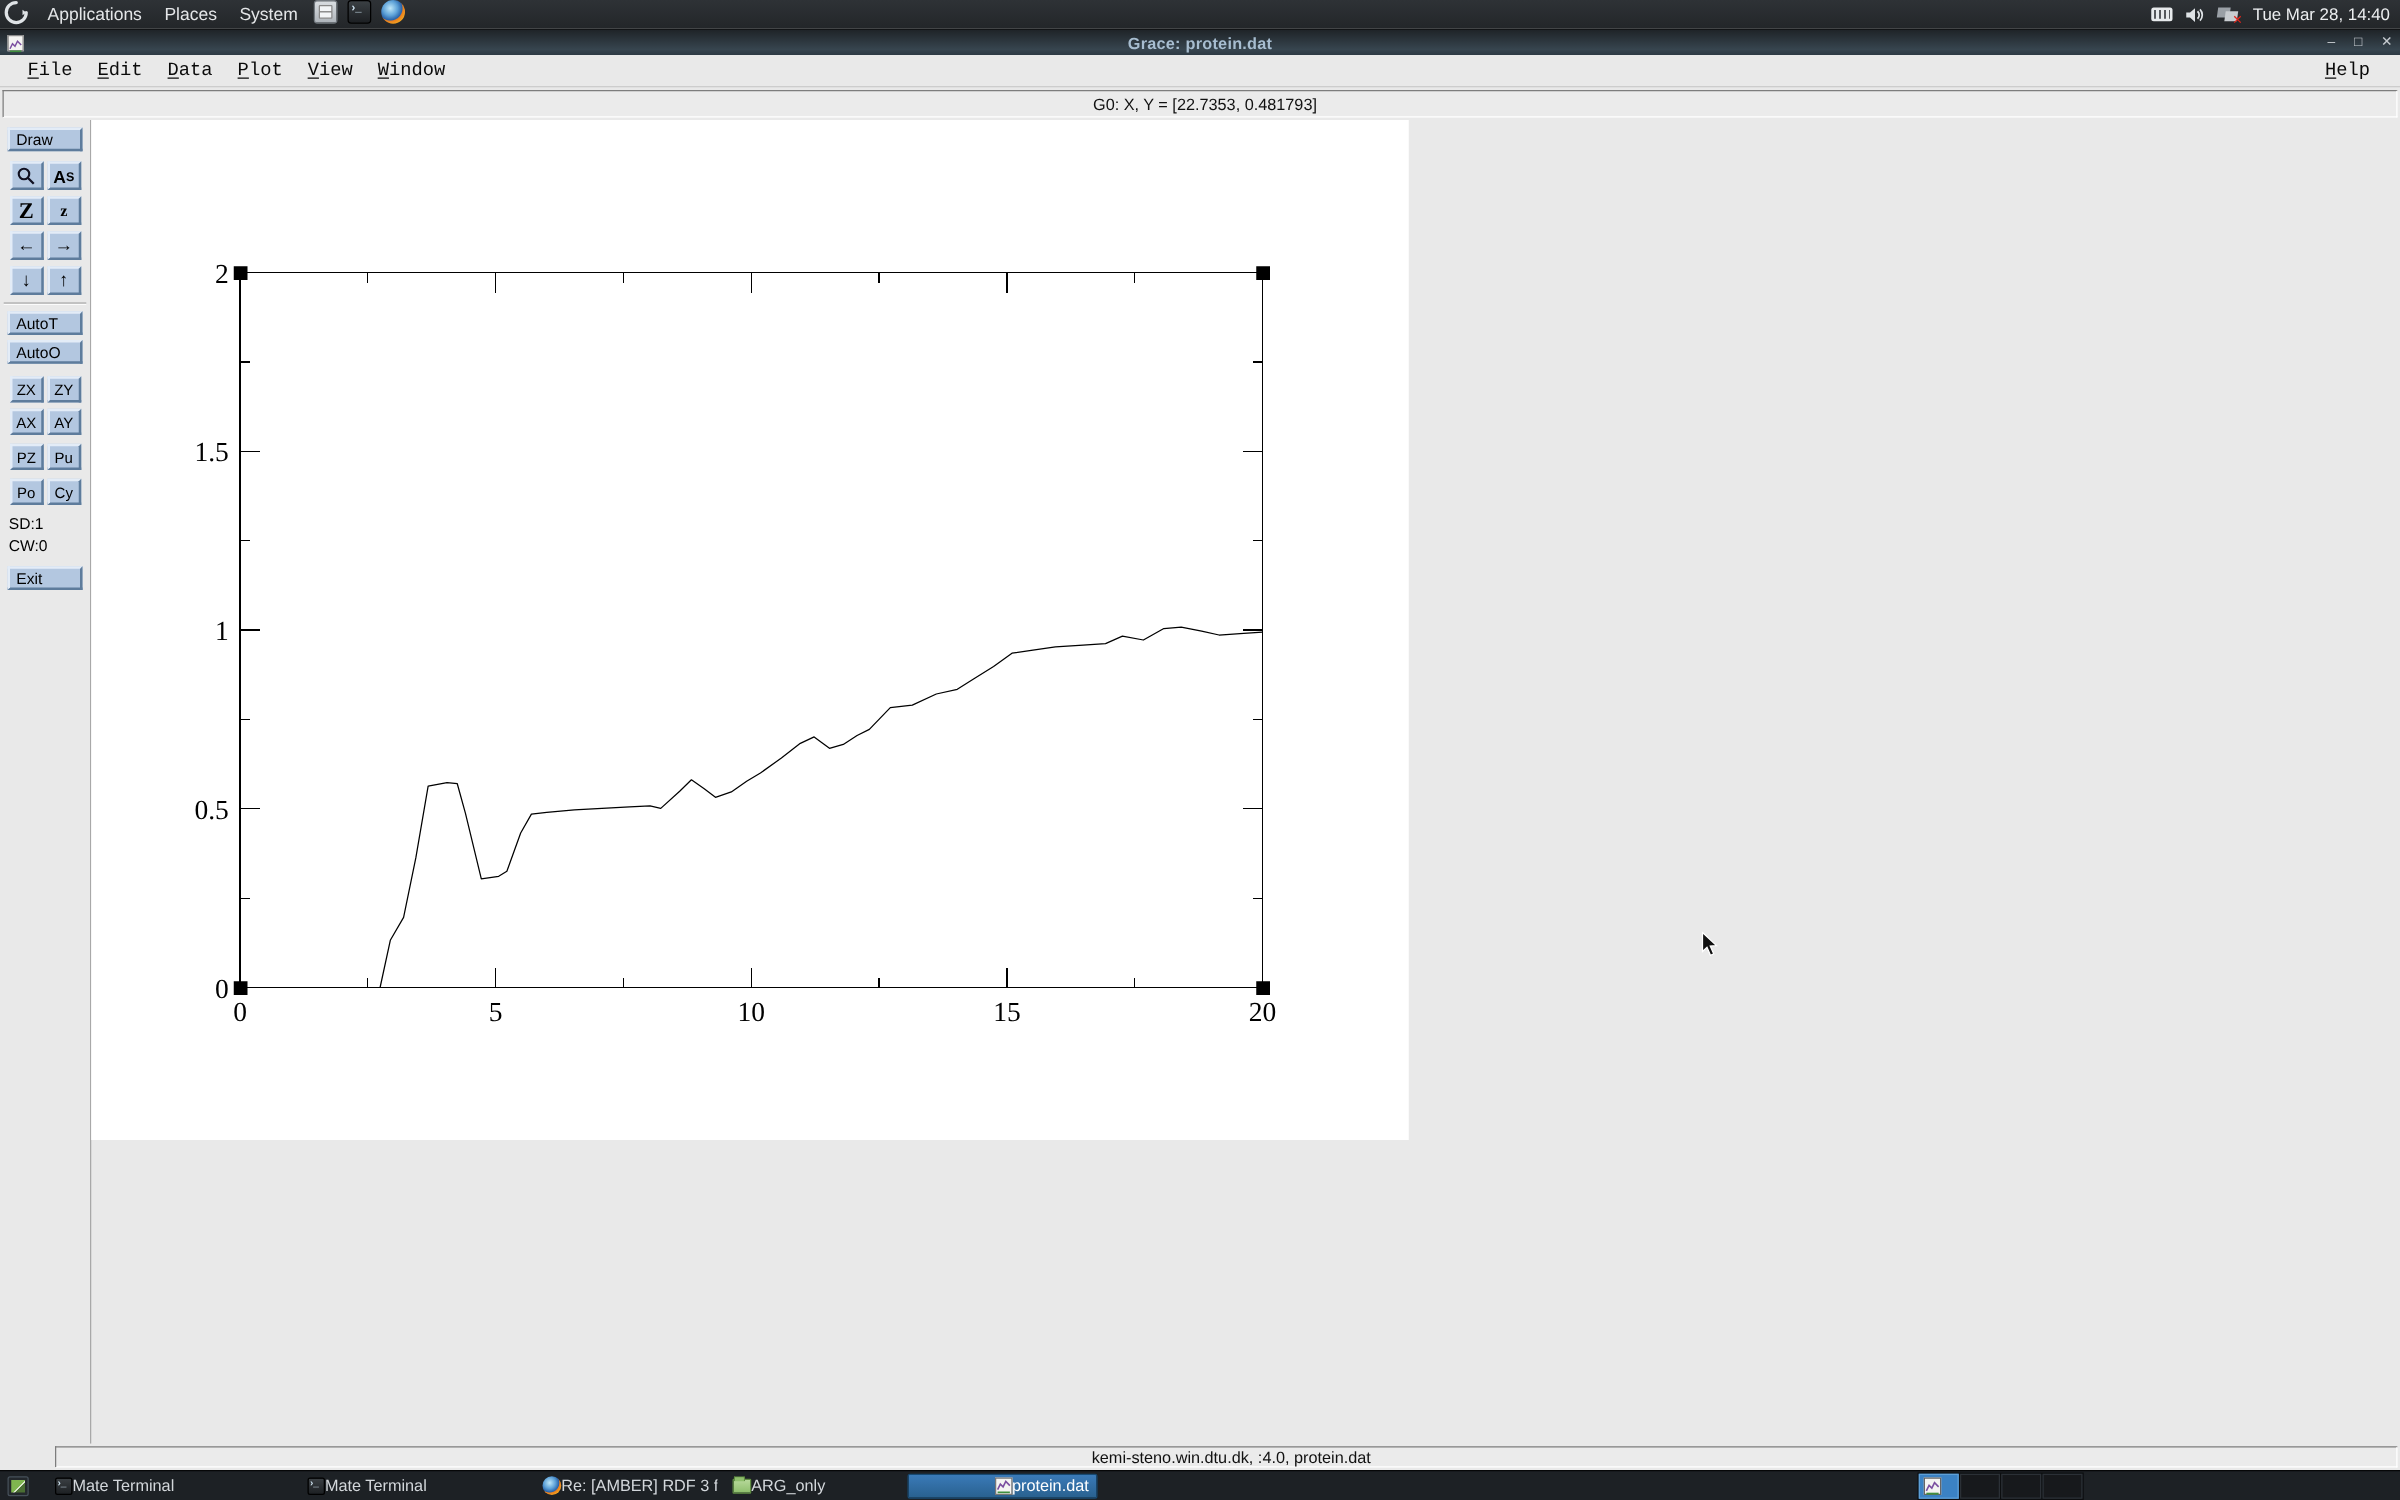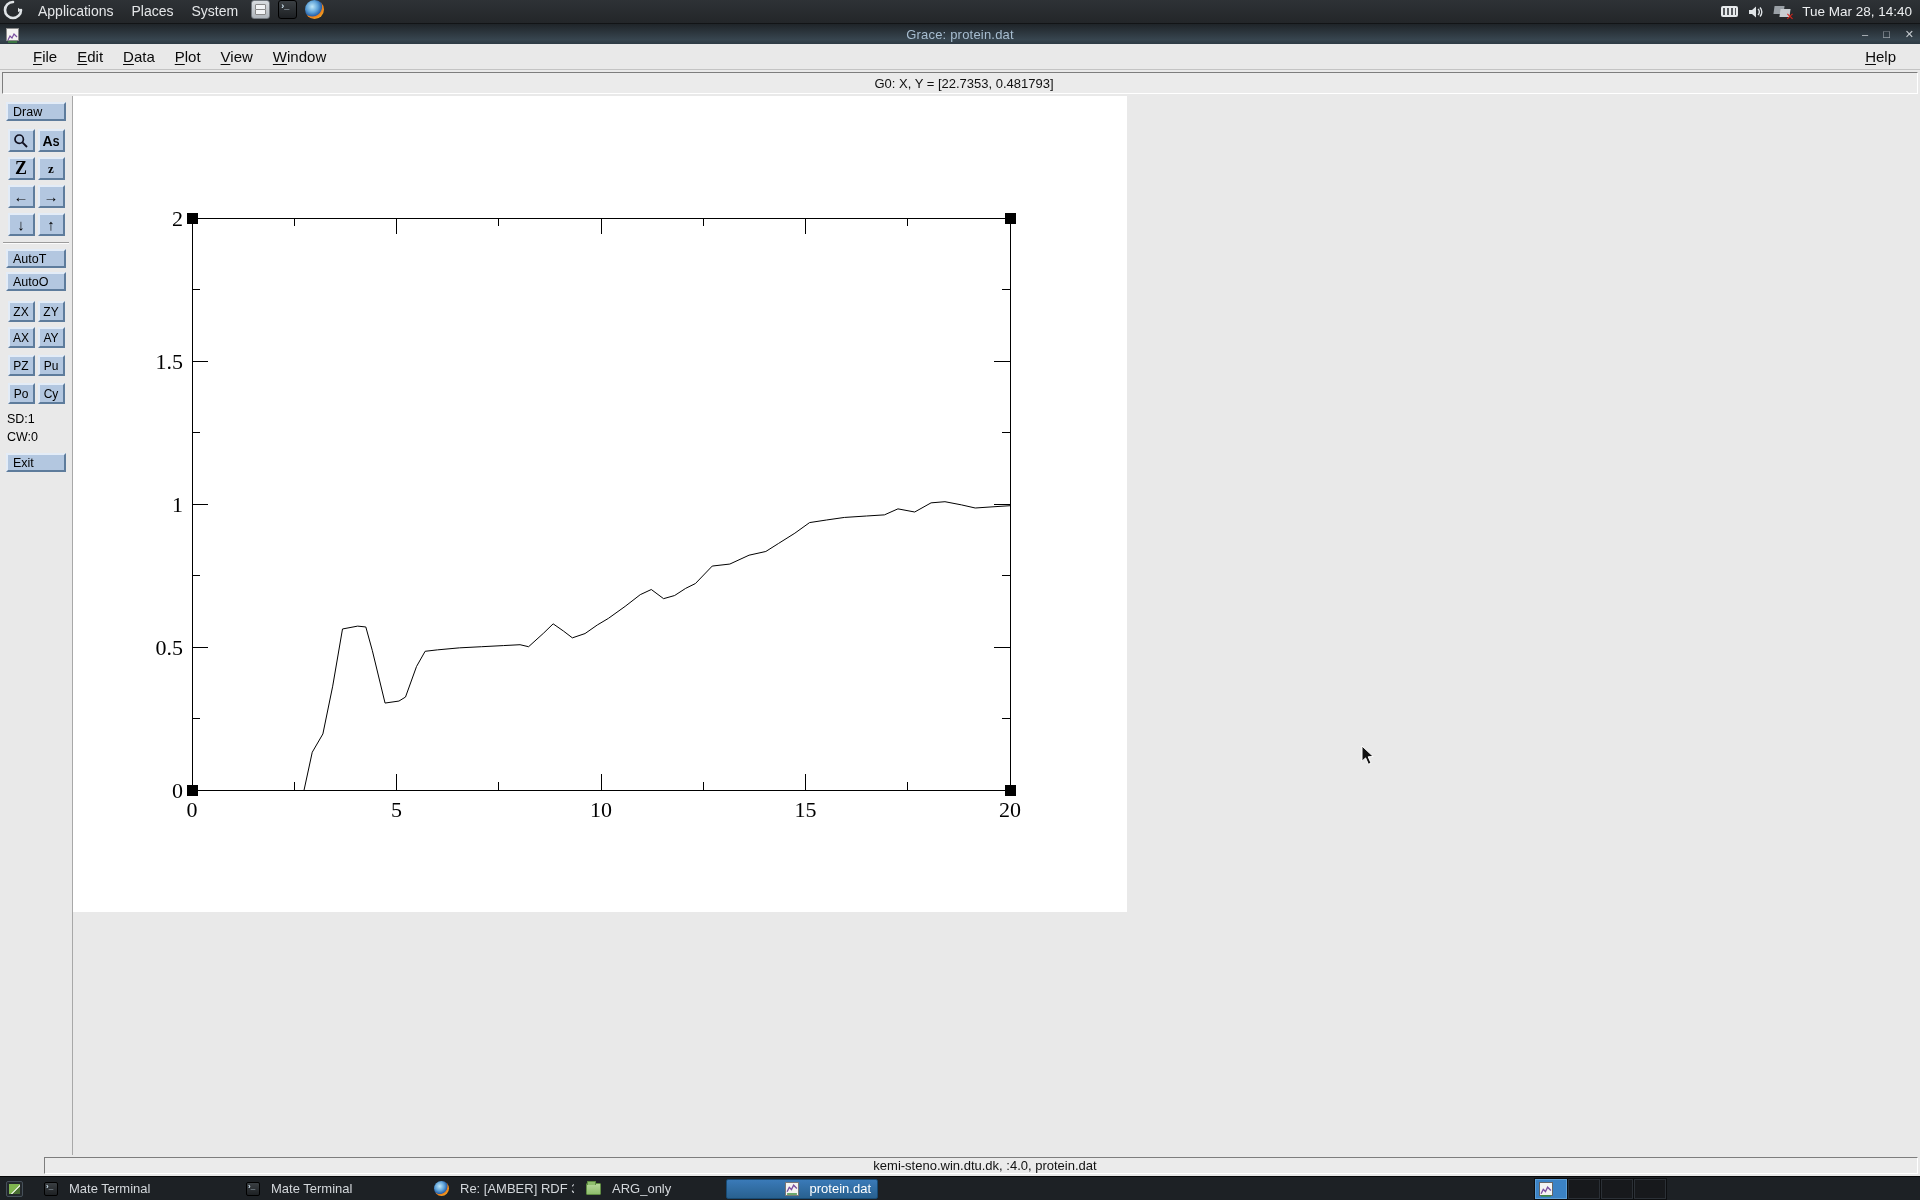--- a/index.html
+++ b/index.html
@@ -36,28 +36,28 @@
   .net-b { right:2px; top:4px; background:#c9cdd1; }
   .net-x { position:absolute; right:-2px; bottom:-3px; color:#e0241a; font-size:10px; font-weight:bold; }
   .clock { font-size:13.5px; color:#eceef0; white-space:nowrap; }
   
   #titlebar {
     position:absolute; top:24px; left:0; width:1920px; height:20px;
     background:linear-gradient(#1f2428,#37454f 78%,#2d3a44);
     display:flex; align-items:center; padding:0 6px;
   }
   .grace-ic { width:13px; height:13px; background:#f4f4f2; border:1px solid #8a8a8a; flex:0 0 auto; }
-  #wtitle { position:absolute; left:0; right:0; text-align:center; color:#a7bdd0; font-weight:normal; font-size:13px; letter-spacing:.2px; }
+  #wtitle { position:absolute; left:0; right:0; text-align:center; color:#a7bdd0; font-weight:bold; font-size:13px; letter-spacing:.2px; }
   #wcontrols { margin-left:auto; display:flex; gap:15px; z-index:2; color:#c6cbd0; font-size:11px; line-height:18px; }
   #wcontrols span { cursor:default; }
   
   #menubar {
     position:absolute; top:44px; left:0; width:1920px; height:26px;
     background:#e9e9e9; display:flex; align-items:center; font-size:15px; color:#0a0a0a;
-    padding-left:23px; border-bottom:1px solid #c3c3c3;
+    padding-left:12px; border-bottom:1px solid #c3c3c3;font-family:Liberation Mono, monospace;
   }
   .mitem { padding:0 10px; cursor:default; }
   .mhelp { margin-left:auto; margin-right:14px; }
   u { text-decoration:underline; text-underline-offset:2px; }
   
   .barwrap { position:absolute; left:0; width:1920px; background:#e9e9e9; padding:2px; }
   #locator { top:70px; height:26px; }
   #statusbar { top:1155px; height:21px;padding-left:44px; }
   .sunken {
     height:100%; border:1px solid; border-color:#7d7d7d #ffffff #ffffff #7d7d7d;
@@ -91,21 +91,21 @@
   #cursor { position:absolute; left:1361px; top:649px; width:14px; height:21px; z-index:8; }
   
   #taskbar {
     position:absolute; top:1176px; left:0; width:1920px; height:24px;
     background:#1d2125; border-top:1px solid #060708;
     display:flex; align-items:center; padding:0 3px;
   }
   .showdesk { width:17px; height:16px; margin:0 3px; background:#23282c; border:1px solid #46505a; border-radius:2px; position:relative; }
   .showdesk::before { content:""; position:absolute; inset:2px; background:linear-gradient(135deg,#7fb64f 0 55%,#d9e6cc 55% 62%,#4a6e33 62%); }
   .taskbtn {
-    height:20px; display:flex; align-items:center; gap:11px; padding:0 6px;
+    height:20px; display:flex; align-items:center; gap:0; padding:0 6px;
     color:#d3d7db; font-size:13px; white-space:nowrap; overflow:hidden;
     border-radius:2px; margin-right:6px; cursor:default;
   }
   .taskbtn .ticon { flex:0 0 auto; }
   .tb1 { width:196px; margin-left:12px; }
   .tb2 { width:182px; }
   .tb3 { width:146px; }
   .tb4 { width:140px; }
   .tb5 { width:152px; }
   .taskbtn.active { background:linear-gradient(#3a7ab8,#29618f); border:1px solid #174a73; color:#fff;justify-content:flex-end; }

